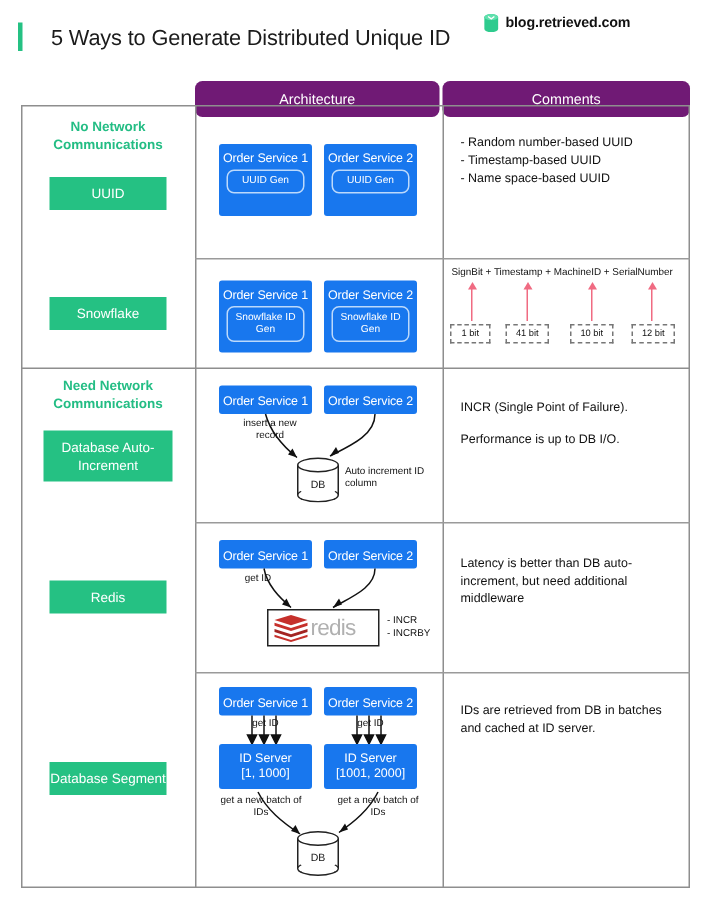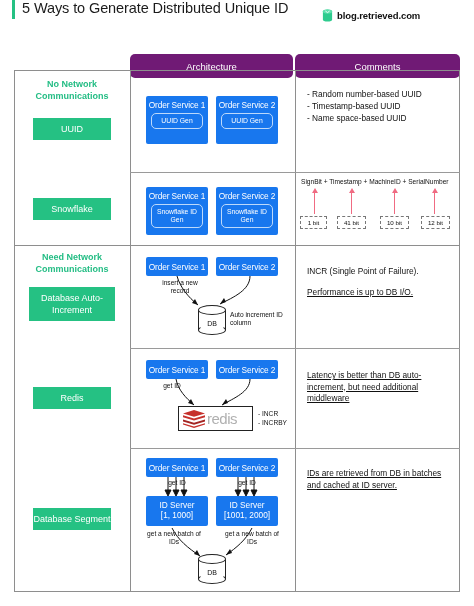--- a/index.html
+++ b/index.html
@@ -7,21 +7,21 @@
     width: 474px; height: 606px;
     background: #ffffff;
     font-family: "Liberation Sans", sans-serif;
     overflow: hidden;
     position: relative;
   }
 
   
   .titlebar {
     position: absolute; left: 0; top: 0; width: 474px; height: 34px;
-    display: flex; align-items: flex-start;
+    display: flex; align-items: flex-end; gap: 12px;
   }
   .title-accent {
     width: 3px; height: 19px; background: #25c183; margin-left: 12px; margin-right: 7px;
   }
   .title-text { font-size: 14.5px; color: #1b1b1b; letter-spacing: -0.1px; white-space: nowrap; }
   .brand { position: absolute; left: 322px; top: 9px; display: flex; align-items: center; gap: 4px; }
   .brand-text { font-size: 9.5px; color: #111; font-weight: bold; letter-spacing: -0.1px; }
 
   
   .table { position: absolute; left: 14px; top: 70px; width: 446px; height: 522px; }
@@ -81,21 +81,21 @@
             color: #111; text-align: center; padding-top: 2px; height: 13px; background:#fff; }
   .arrowup { position: absolute; width: 1px; background: #f06b82; }
   .arrowup::before { content: ""; position: absolute; top: -4px; left: -2.5px;
                      border-left: 3px solid transparent; border-right: 3px solid transparent;
                      border-bottom: 5px solid #f06b82; }
 
   
   .comm-cell { position: absolute; left: 281px; width: 165px; font-size: 8.3px;
                color: #111; line-height: 11.5px; padding-left: 12px; padding-right: 8px; }
   .comm-cell p { margin-bottom: 9px; }
-  .comm-cell p:last-child { margin-bottom: 0; text-decoration: underline; }
+  .comm-cell p:last-child { margin-bottom: 0; }
 
   svg { display: block; overflow: visible; }
 </style>
 </head>
 <body>
 
 <div class="titlebar">
   <div class="title-accent"></div>
   <div class="title-text">5 Ways to Generate Distributed Unique ID</div>
 </div>

